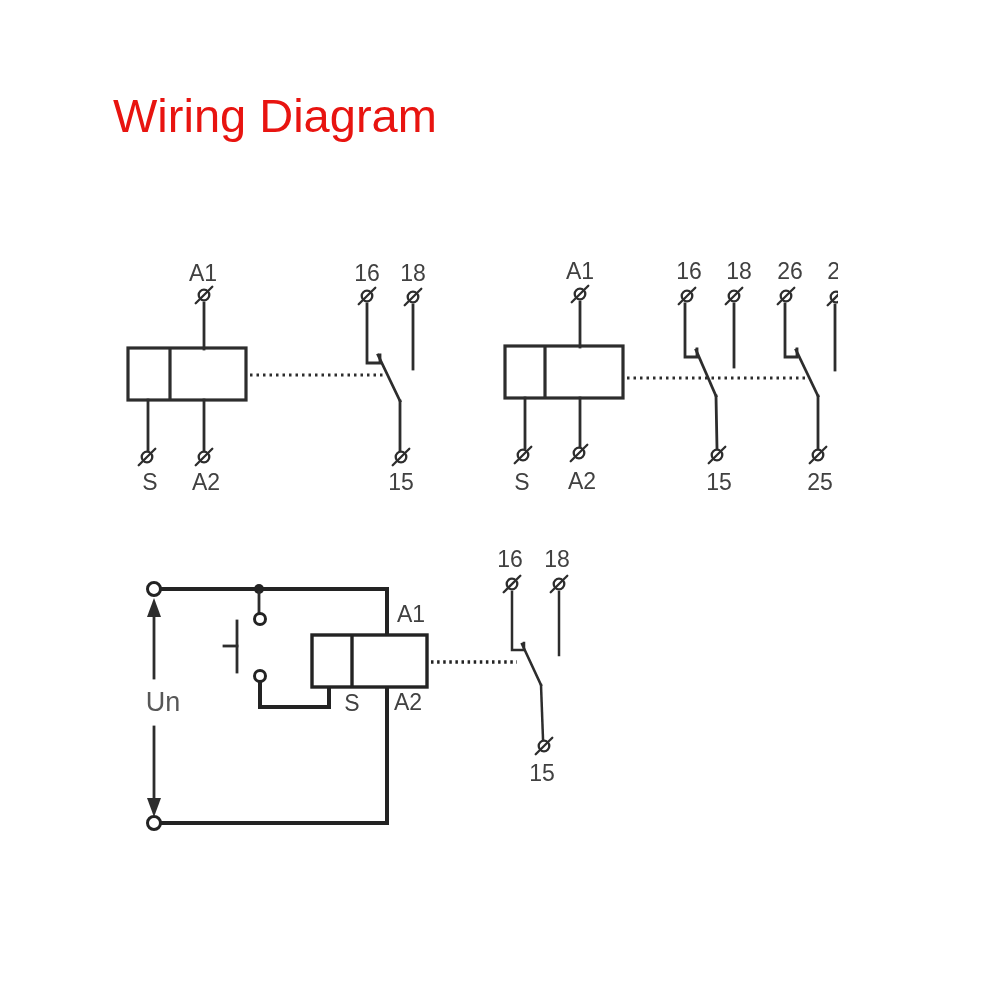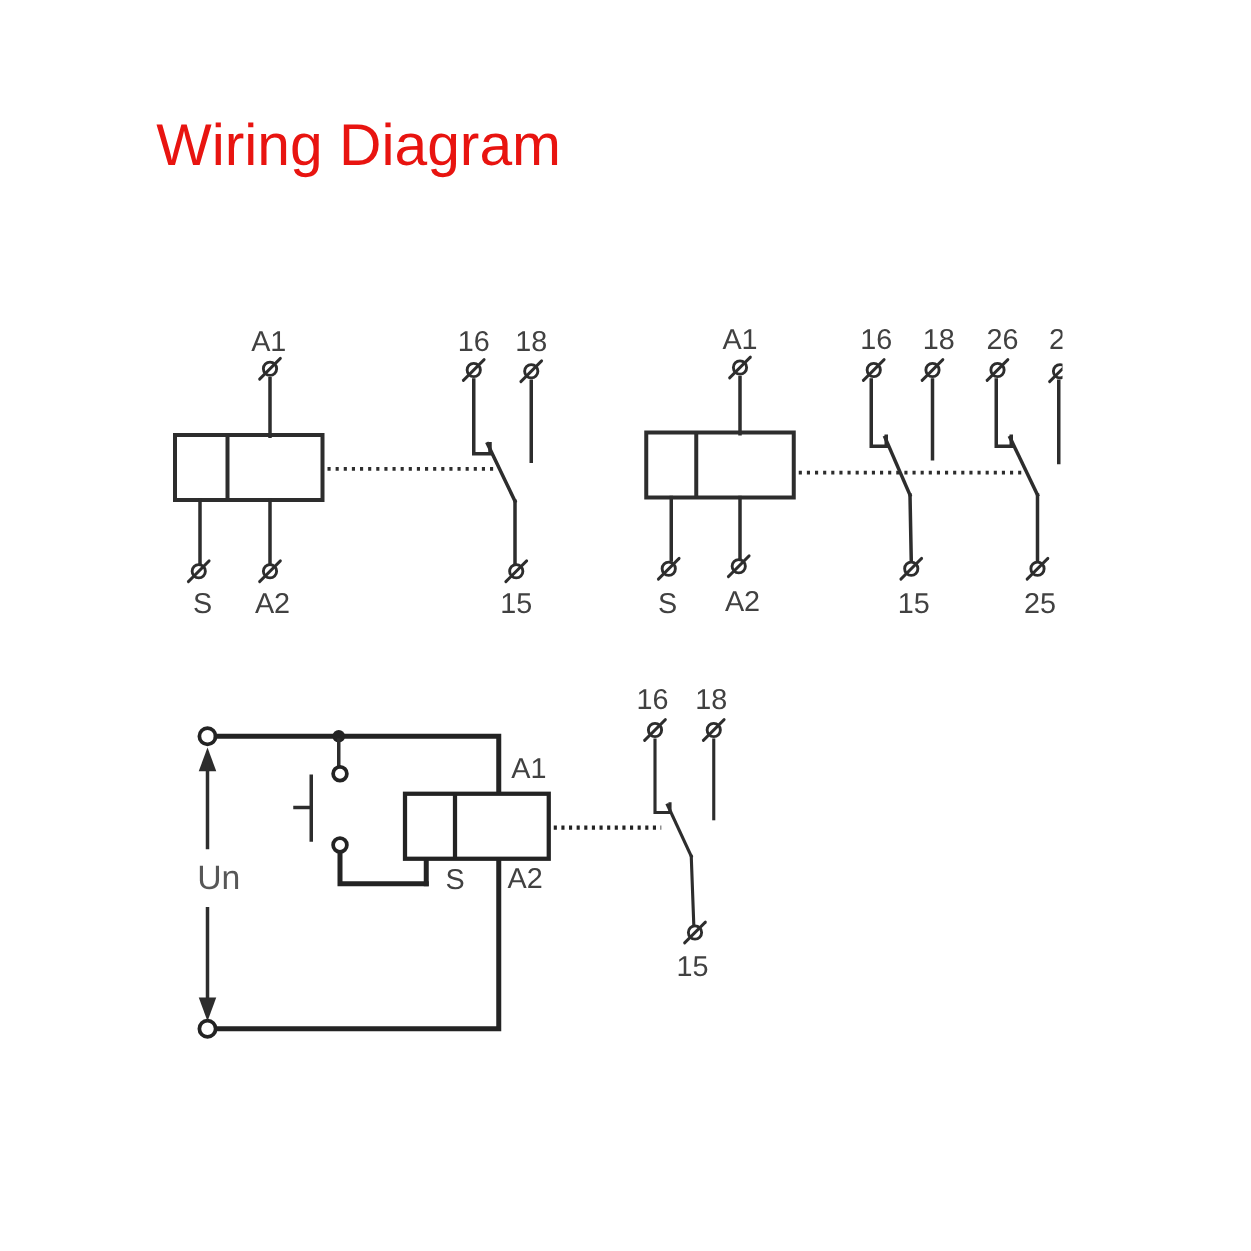--- a/index.html
+++ b/index.html
@@ -1,16 +1,16 @@
 <!DOCTYPE html>
 <html><head>
 <meta charset="utf-8">
 <style>
   html,body{margin:0;padding:0;background:#ffffff;}
-  .stage{position:relative;width:838px;height:1001px;background:#ffffff;overflow:hidden;font-family:"Liberation Sans",sans-serif;margin-left:12px;}
+  .stage{position:relative;width:838px;height:1001px;background:#ffffff;overflow:hidden;font-family:"Liberation Sans",sans-serif;}
   svg{position:absolute;left:0;top:0;}
   .title-text{font-family:"Liberation Sans",sans-serif;font-size:47px;fill:#e81410;text-anchor:start;}
   .lbl{font-family:"Liberation Sans",sans-serif;font-size:23px;fill:#414141;text-anchor:middle;}
   .lbl-start{text-anchor:start;}
   .un-text{font-family:"Liberation Sans",sans-serif;font-size:27px;fill:#575757;text-anchor:middle;}
   .wire{stroke:#2d2d2d;stroke-width:2.8;fill:none;stroke-linecap:square;}
   .thin{stroke:#2d2d2d;stroke-width:2.5;fill:none;stroke-linecap:square;}
   .wire3{stroke:#232323;stroke-width:4;fill:none;stroke-linecap:square;stroke-linejoin:miter;}
   .box{fill:#ffffff;stroke:#2d2d2d;stroke-width:3.2;}
   .box3{fill:#ffffff;stroke:#232323;stroke-width:3.4;}

